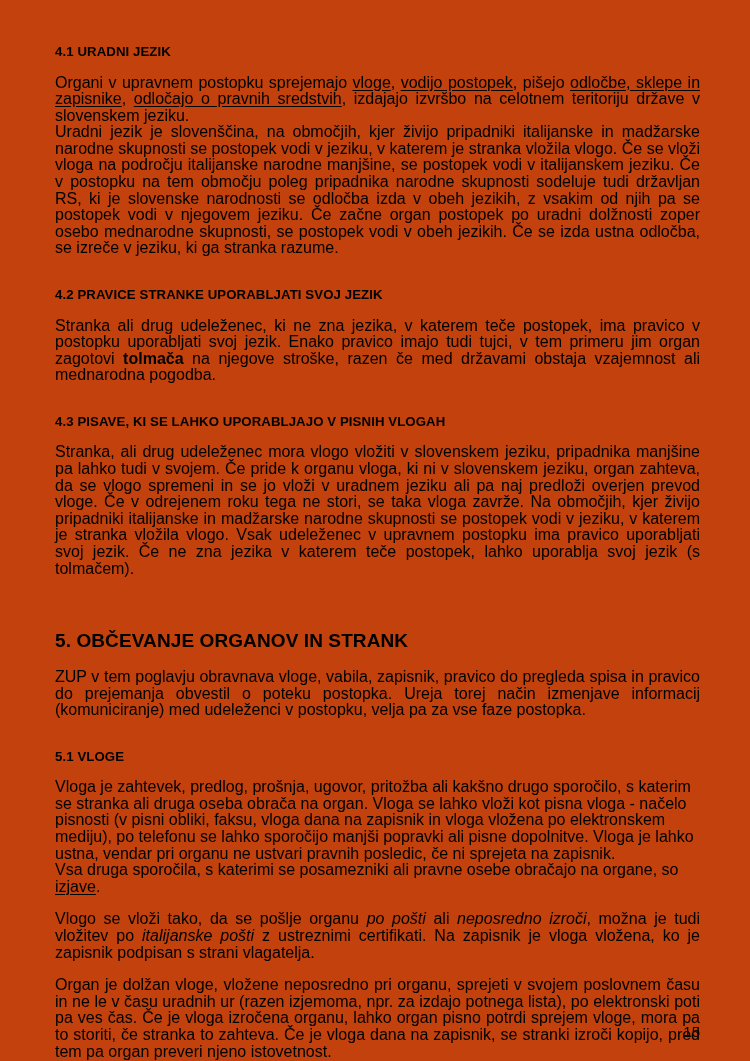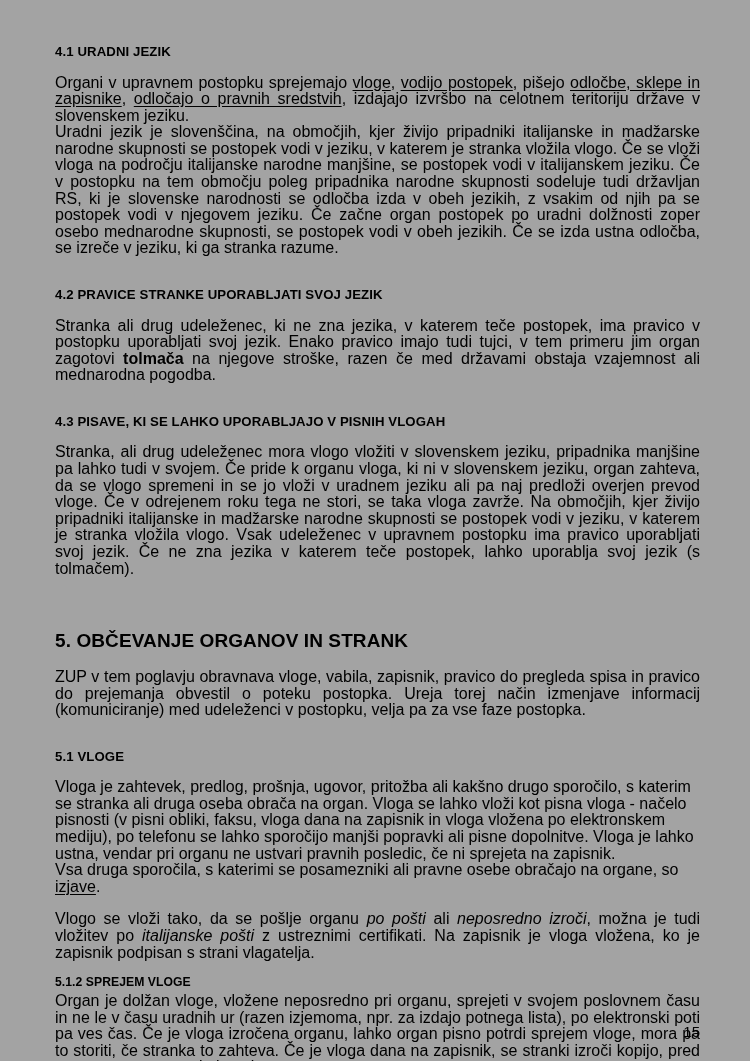--- a/index.html
+++ b/index.html
@@ -13,21 +13,21 @@
     font-family: "Liberation Sans", sans-serif;
     color: #000000;
     -webkit-font-smoothing: antialiased;
   }
   .page {
     position: relative;
     width: 750px;
     height: 1061px;
     box-sizing: border-box;
     padding: 44px 50px 20px 55px;
-    background: #a3a3a3;
+    background: #c2410c;
   }
   .content {
     width: 645px;
   }
 
   
   h1.sec-major {
     font-size: 19px;
     font-weight: bold;
     letter-spacing: 0.1px;
@@ -110,18 +110,17 @@
       <p class="body"><span>ZUP v tem poglavju obravnava vloge, vabila, zapisnik, pravico do pregleda spisa in pravico do prejemanja obvestil o poteku postopka. Ureja torej način izmenjave informacij (komuniciranje) med udeleženci v postopku, velja pa za vse faze postopka.</span></p>
       <div class="gap-before-h2"></div>
       <h2 class="sec-sub">5.1 VLOGE</h2>
       <div class="gap-after-h2"></div>
       <p class="body left"><span>Vloga je zahtevek, predlog, prošnja, ugovor, pritožba ali kakšno drugo sporočilo, s katerim se stranka ali druga oseba obrača na organ. Vloga se lahko vloži kot pisna vloga - načelo pisnosti (v pisni obliki, faksu, vloga dana na zapisnik in vloga vložena po elektronskem mediju), po telefonu se lahko sporočijo manjši popravki ali pisne dopolnitve. Vloga je lahko ustna, vendar pri organu ne ustvari pravnih posledic, če ni sprejeta na zapisnik.</span></p>
       <p class="body left"><span>Vsa druga sporočila, s katerimi se posamezniki ali pravne osebe obračajo na organe, so </span><u class="ul">izjave</u><span>.</span></p>
       <div class="gap-before-h3"></div>
       <div class="gap-after-h3"></div>
       <p class="body"><span>Vlogo se vloži tako, da se pošlje organu </span><i class="it">po pošti</i><span> ali </span><i class="it">neposredno izroči</i><span>, možna je tudi vložitev po </span><i class="it">italijanske pošti</i><span> z ustreznimi certifikati. Na zapisnik je vloga vložena, ko je zapisnik podpisan s strani vlagatelja.</span></p>
       <div class="gap-before-h3"></div>
-      <h3 class="sec-subsub">5.1.2 SPREJEM VLOGE</h3>
       <div class="gap-after-h3"></div>
       <p class="body"><span>Organ je dolžan vloge, vložene neposredno pri organu, sprejeti v svojem poslovnem času in ne le v času uradnih ur (razen izjemoma, npr. za izdajo potnega lista), po elektronski poti pa ves čas. Če je vloga izročena organu, lahko organ pisno potrdi sprejem vloge, mora pa to storiti, če stranka to zahteva. Če je vloga dana na zapisnik, se stranki izroči kopijo, pred tem pa organ preveri njeno istovetnost.</span></p>
     </div>
   <div class="page-number">15</div>
 </div>
 
 </body></html>

